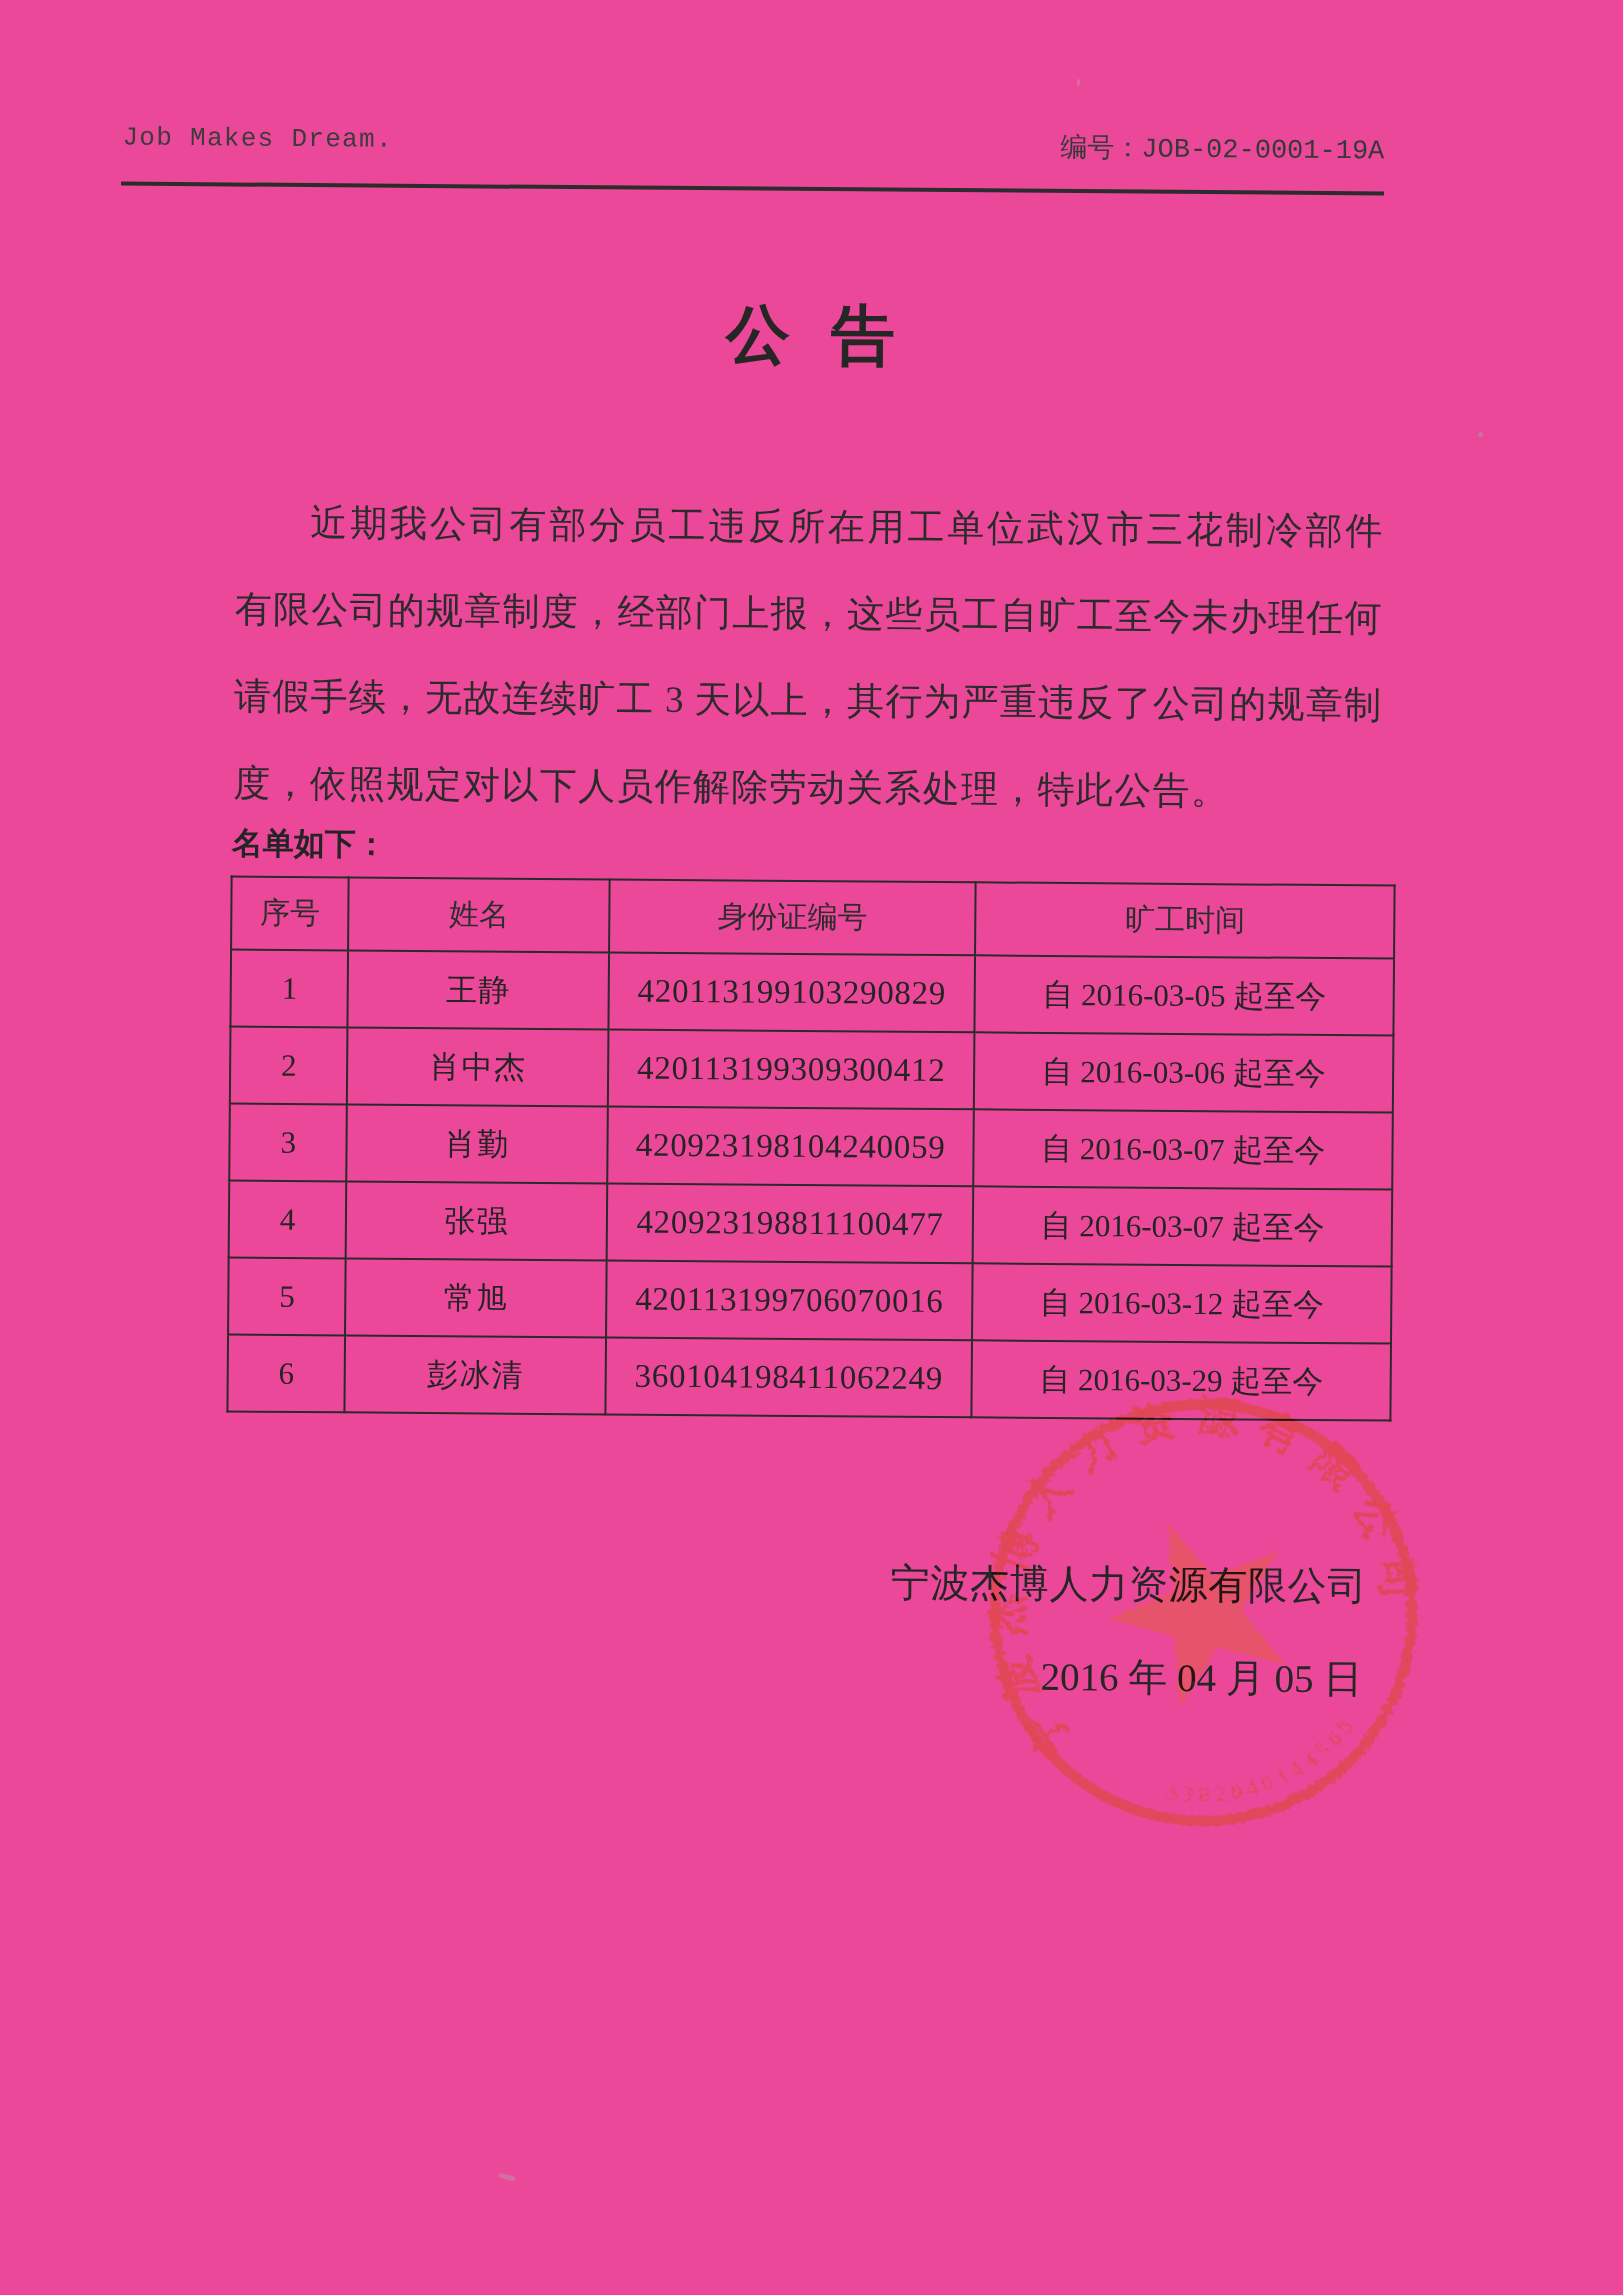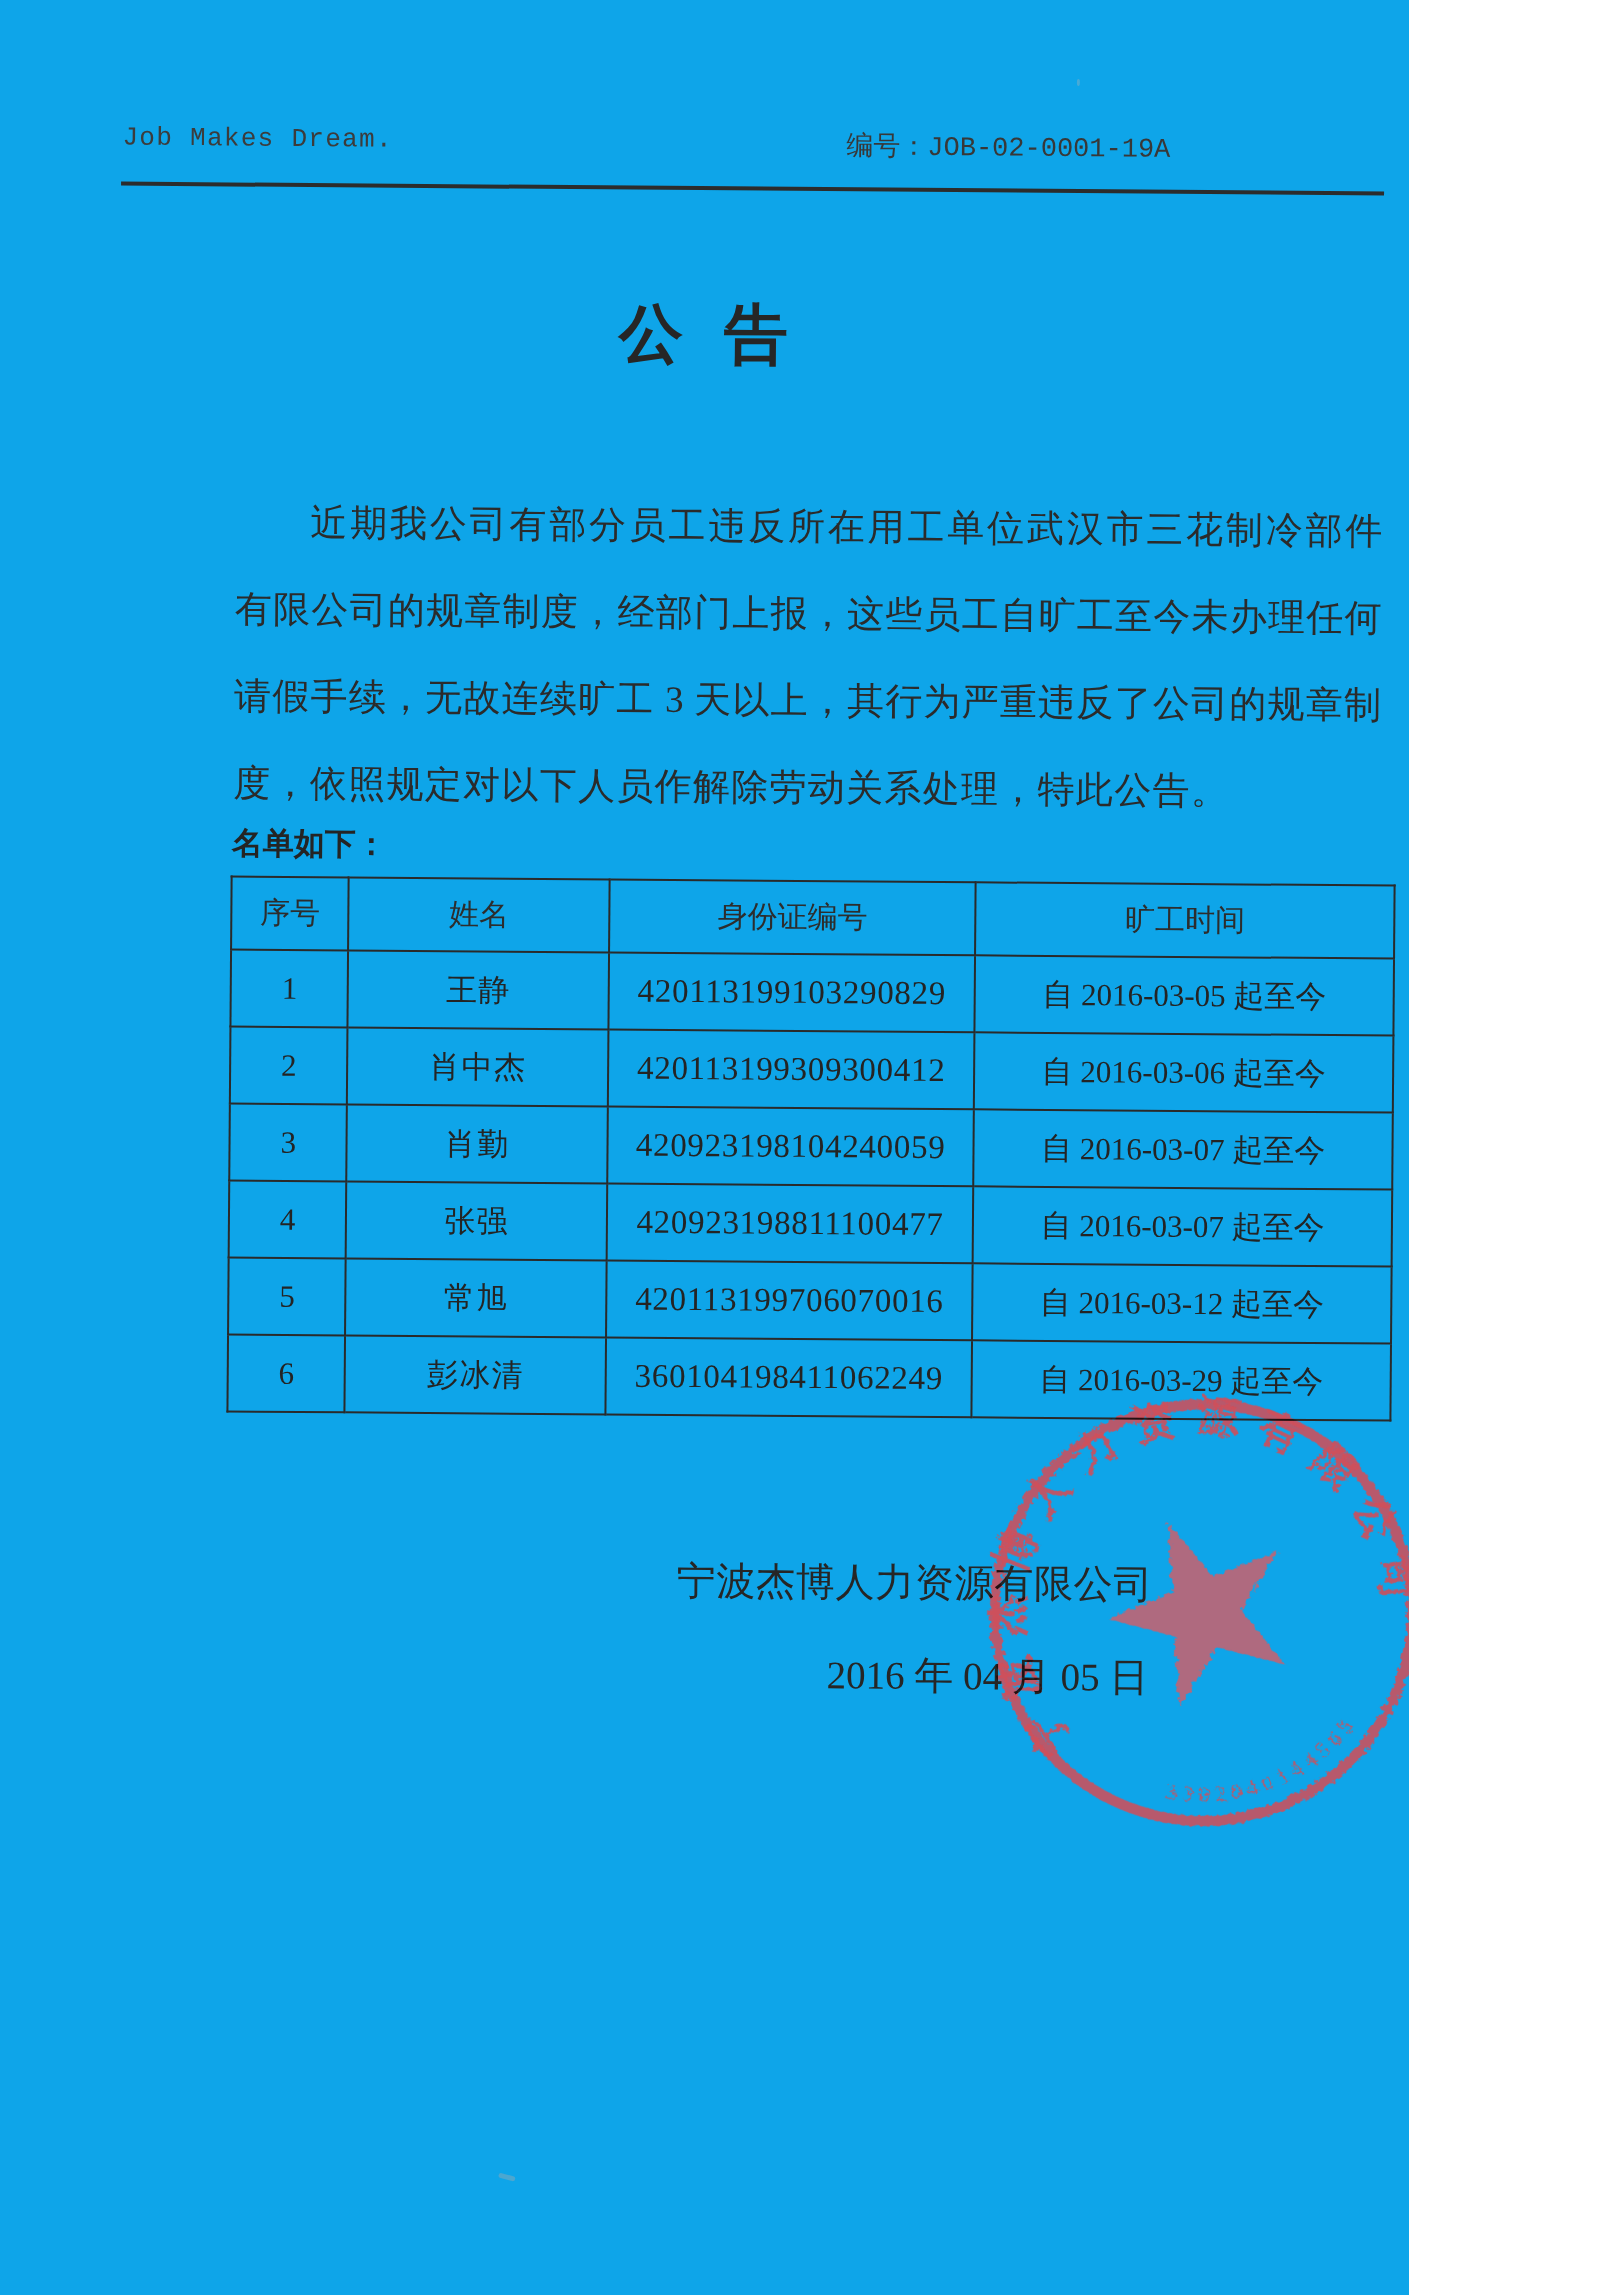--- a/index.html
+++ b/index.html
@@ -1,21 +1,21 @@
 <!DOCTYPE html>
 <html style="font-size:10.5px"><head>
 <meta charset="utf-8">
 <style>
   * { margin: 0; padding: 0; box-sizing: border-box; }
   html, body { background: #ffffff; }
   .page {
     position: relative;
-    width: 1409px;
+    width: 1623px;
     height: 2295px;
-    background: #0ea5e9;
+    background: #ec4899;
     overflow: hidden;
     font-family: "Liberation Serif", "DejaVu Serif", serif;
     color: #2e2e2e;
   }
   .skew {
     position: absolute;
     inset: 0;
     transform: rotate(0.45deg);
     transform-origin: 812px 196px;
   }

